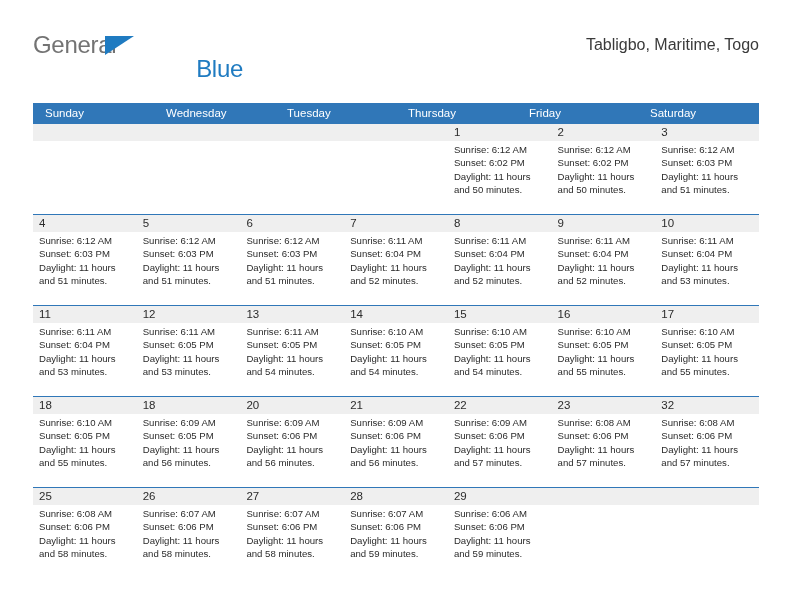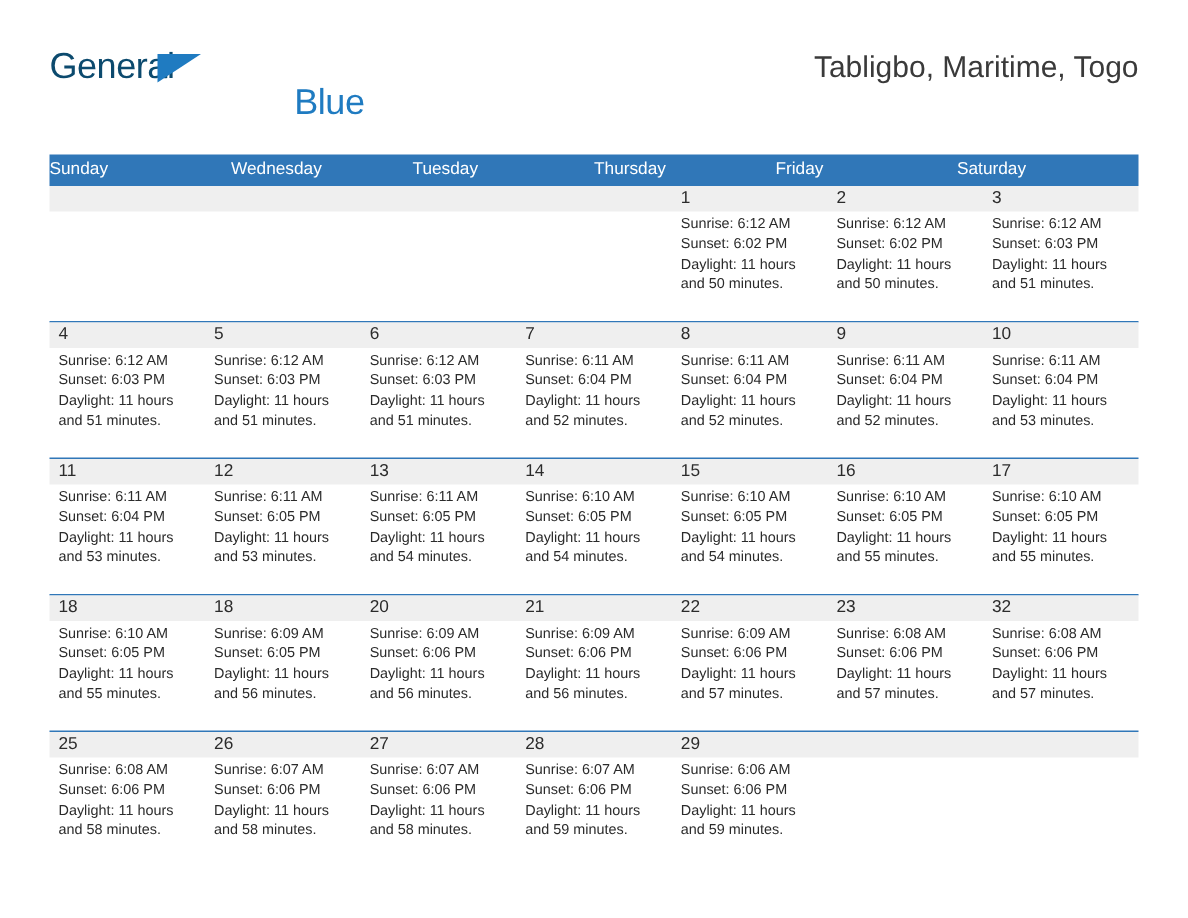--- a/index.html
+++ b/index.html
@@ -38,21 +38,21 @@
     width: 210px;
     height: 60px;
   }
   .brand-row1 {
     position: relative;
     height: 26px;
     line-height: 26px;
   }
   .brand-general {
     font-size: 24px;
-    color: #0c4a6e;
+    color: #737373;
     letter-spacing: -0.3px;
     font-family: "Liberation Sans", sans-serif;
   }
   .brand-triangle {
     position: absolute;
     left: 72px;
     top: 4px;
     width: 0;
     height: 0;
     border-left: 29px solid #1f7bc1;
@@ -80,21 +80,21 @@
   }
   .cal-title {
     font-size: 29px;
     color: #2b2b2b;
     line-height: 34px;
     font-weight: normal;
     margin: 0;
     letter-spacing: 0.1px;
   }
   .cal-subtitle {
-    font-size: 20px;
+    font-size: 16px;
     color: #3a3a3a;
     line-height: 22px;
     margin: 4px 0 0 0;
     font-weight: normal;
   }
 
   
   .calendar {
     position: absolute;
     left: 33px;
@@ -105,21 +105,21 @@
   .weekdays {
     display: flex;
     background: #3077b8;
     height: 21px;
   }
   .weekday {
     flex: 1 1 0;
     color: #ffffff;
     font-size: 11.5px;
     line-height: 21px;
-    padding-left: 0;
+    padding-left: 12px;
     box-sizing: border-box;
     white-space: nowrap;
   }
 
   .week-row {
     display: flex;
     height: 90px;
     border-top: 1.5px solid #3077b8;
     position: relative;
   }

